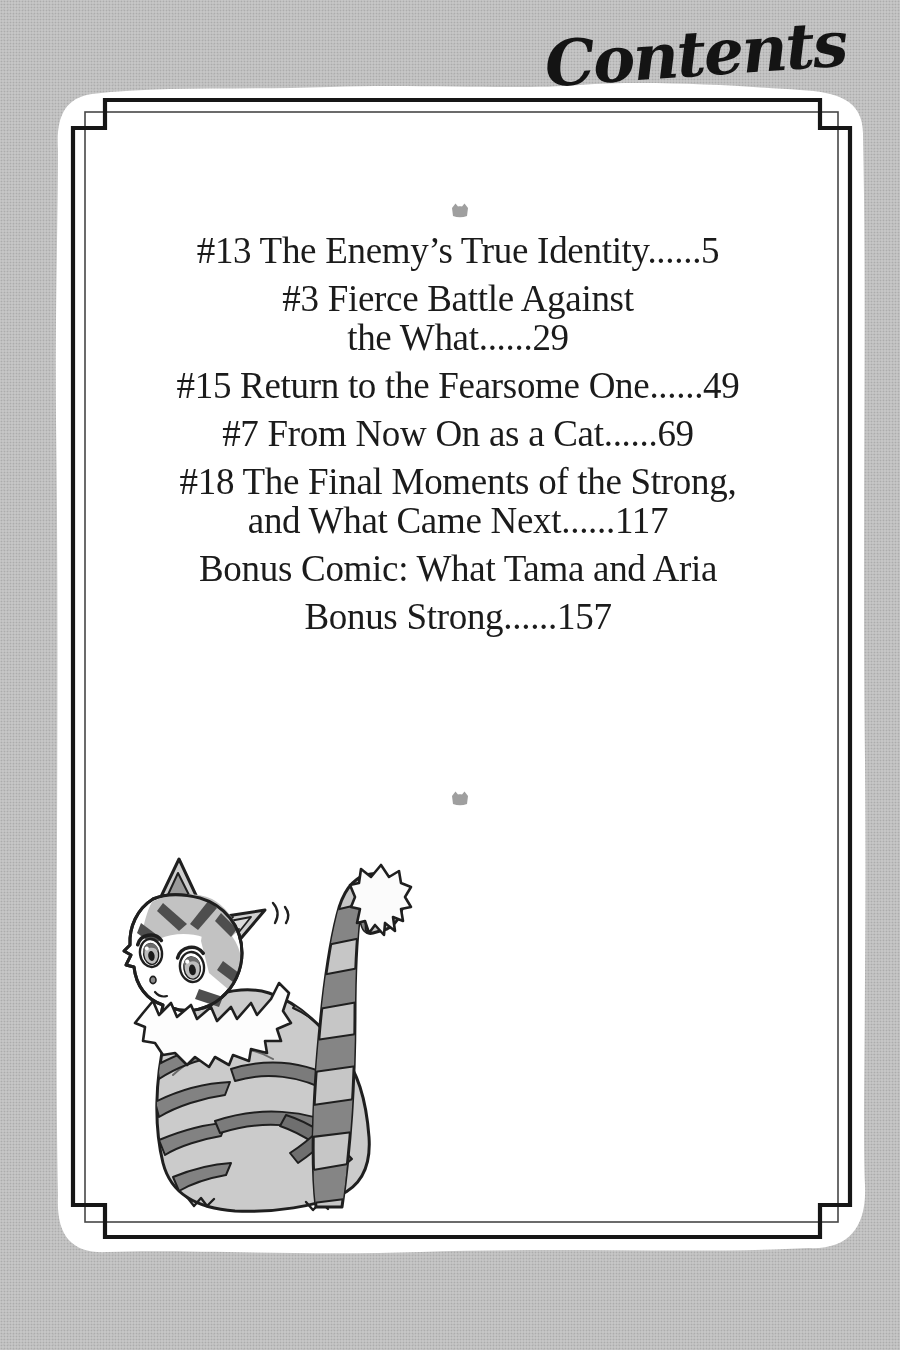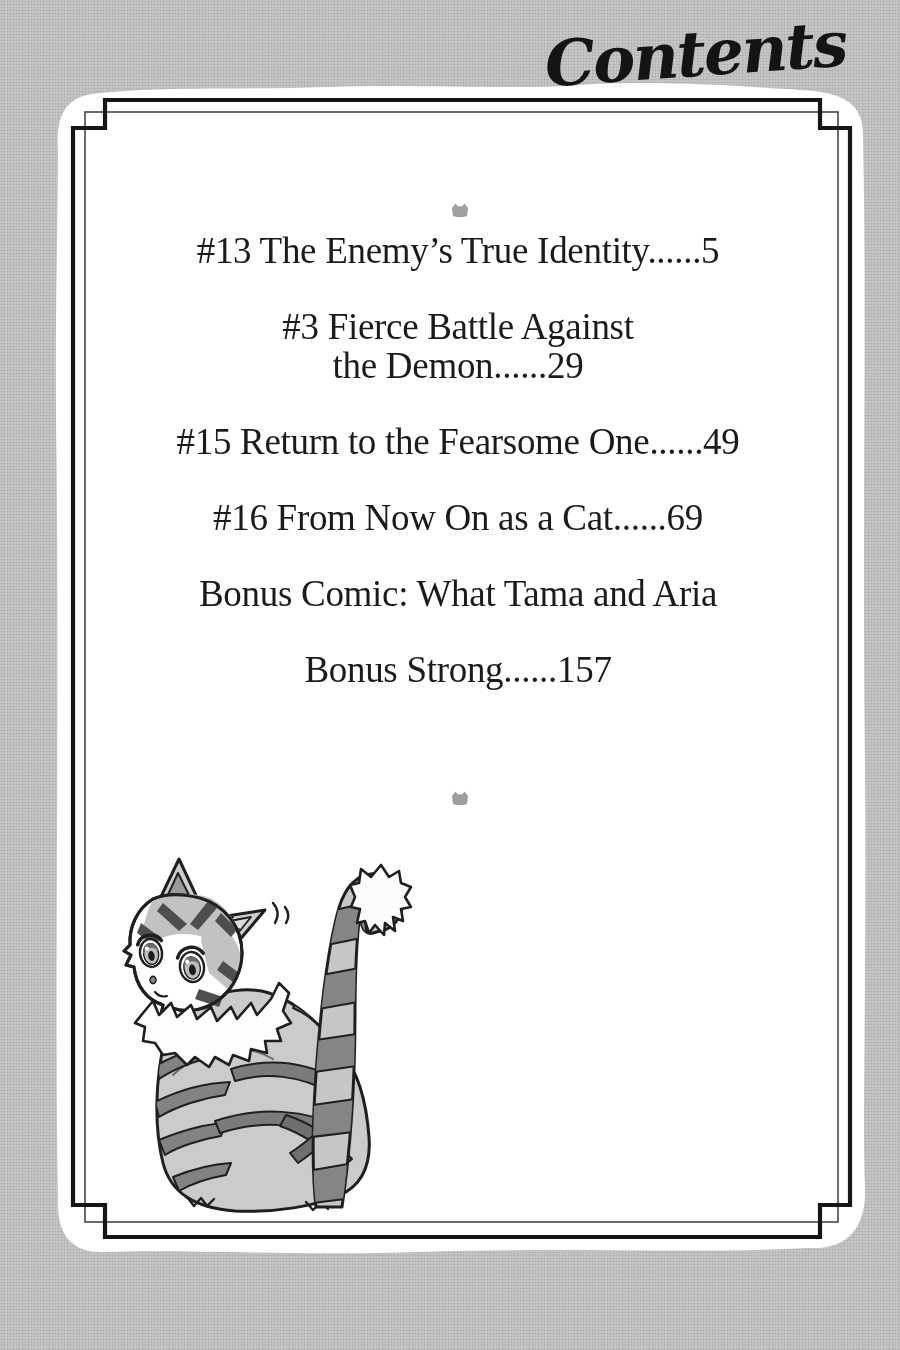--- a/index.html
+++ b/index.html
@@ -16,21 +16,21 @@
   .layer{position:absolute;left:0;top:0;}
   svg.page-svg{width:900px;height:1350px;z-index:1;}
   .contents-title{
     position:absolute;left:545px;top:4px;width:300px;height:110px;z-index:3;
     font-family:"DejaVu Serif",serif;font-style:italic;font-weight:bold;
     font-size:63px;color:#141414;text-align:center;line-height:100px;
     letter-spacing:-2px;transform:rotate(-4deg);
   }
   .toc{
     position:absolute;left:58px;top:231px;width:800px;z-index:3;
-    display:flex;flex-direction:column;align-items:flex-start;gap:37px;
+    display:flex;flex-direction:column;align-items:flex-start;gap:9px;
     color:#1b1b1b;font-size:37px;line-height:39px;letter-spacing:-0.3px;
     text-align:center;
   }
   .toc .entry{width:100%;}
   .divider-icon{position:absolute;z-index:3;width:18px;height:16px;}
   .divider-icon.first{left:451px;top:202px;}
   .divider-icon.second{left:451px;top:790px;}
   svg.cat{position:absolute;left:103px;top:853px;width:312px;height:366px;z-index:3;}
 </style>
 </head>
@@ -64,27 +64,31 @@
 <svg class="divider-icon second" viewBox="0 0 18 16" xmlns="http://www.w3.org/2000/svg">
   <path fill="#9f9f9f" d="M2,14 L1,6 L4.5,1.5 L7,4.5 C8.3,4 9.7,4 11,4.5 L13.5,1.5 L17,6 L16,14 C11.5,15.8 6.5,15.8 2,14 Z"></path>
 </svg>
 
 <div class="toc">
   <div class="entry">
     <div>#13 The Enemy’s True Identity......5</div>
   </div>
   <div class="entry">
     <div>#3 Fierce Battle Against</div>
-    <div>the Demon......29</div>
+    <div>the What......29</div>
   </div>
   <div class="entry">
     <div>#15 Return to the Fearsome One......49</div>
   </div>
   <div class="entry">
-    <div>#16 From Now On as a Cat......69</div>
+    <div>#7 From Now On as a Cat......69</div>
+  </div>
+  <div class="entry">
+    <div>#18 The Final Moments of the Strong,</div>
+    <div>and What Came Next......117</div>
   </div>
   <div class="entry">
     <div>Bonus Comic: What Tama and Aria</div>
   </div>
   <div class="entry">
     <div>Bonus Strong......157</div>
   </div>
 </div>
 
 <svg class="cat" viewBox="0 0 312 366" xmlns="http://www.w3.org/2000/svg">

